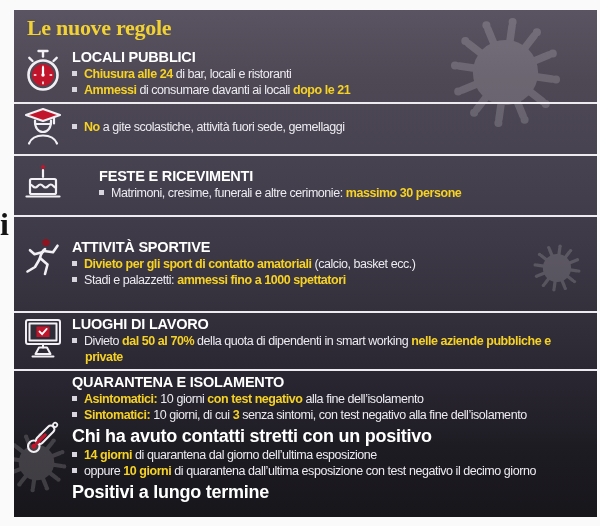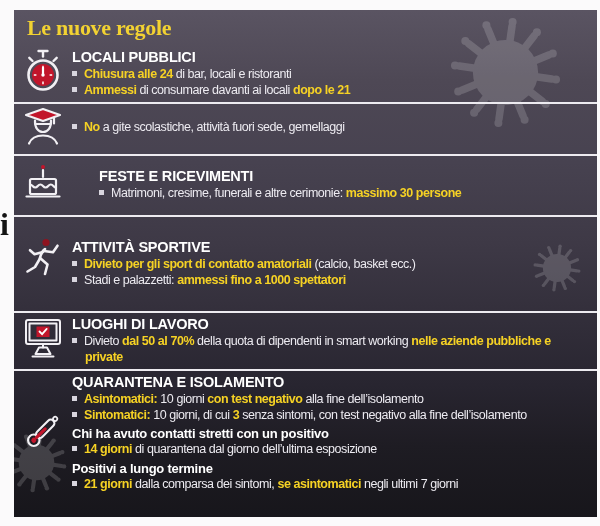--- a/index.html
+++ b/index.html
@@ -24,21 +24,21 @@
   .section:nth-child(5){min-height:58px;justify-content:space-between;}
   .icon-col{flex:0 0 58px;width:58px;display:flex;align-items:center;justify-content:center;}
   .text-col{flex:1;padding-right:2px;}
   .section-title{color:#ffffff;font-weight:bold;font-size:14.5px;letter-spacing:-0.2px;margin:1px 0 2px 0;}
   .row{font-size:12.5px;line-height:15.5px;letter-spacing:-0.45px;color:#edebf1;
     padding-left:13px;text-indent:-13px;}
   .bullet-sq{display:inline-block;width:5px;height:5px;background:#d8d5de;margin-right:7px;
     vertical-align:2px;}
   .seg-yellow{color:#f6d224;font-weight:bold;}
   .seg-white{color:#edebf1;}
-  .subhead{color:#ffffff;font-weight:bold;font-size:13px;letter-spacing:-0.25px;margin:3px 0 1px 0;}
+  .subhead{color:#ffffff;font-weight:bold;font-size:18px;letter-spacing:-0.25px;margin:3px 0 1px 0;}
 </style>
 </head>
 <body>
 
 <div class="page">
   <div class="margin-note">i</div>
   <div class="panel">
     <div class="watermarks">
         <div class="watermark" style="left: 431.5px; top: 2.5px;"><svg width="119" height="119" viewBox="-59.5 -59.5 119 119">
     <g fill="#ffffff" stroke="#ffffff" opacity="0.16" stroke-width="7.5" stroke-linecap="round">
@@ -239,19 +239,19 @@
         <circle cx="23" cy="35.5" r="2.4" fill="#c2152b" stroke="none"></circle>
       </g>
     </svg></span>
           </div>
           <div class="text-col">
             <div class="section-title">QUARANTENA E ISOLAMENTO</div>
             <div class="row"><span class="bullet-sq"></span><span class="seg-yellow">Asintomatici:</span><span class="seg-white"> 10 giorni </span><span class="seg-yellow">con test negativo</span><span class="seg-white"> alla fine dell’isolamento</span></div>
             <div class="row"><span class="bullet-sq"></span><span class="seg-yellow">Sintomatici:</span><span class="seg-white"> 10 giorni, di cui </span><span class="seg-yellow">3</span><span class="seg-white"> senza sintomi, con test negativo alla fine dell’isolamento</span></div>
             <div class="subhead">Chi ha avuto contatti stretti con un positivo</div>
             <div class="row"><span class="bullet-sq"></span><span class="seg-yellow">14 giorni</span><span class="seg-white"> di quarantena dal giorno dell’ultima esposizione</span></div>
+            <div class="row"><span class="bullet-sq"></span><span class="seg-white">oppure </span><span class="seg-yellow">10 giorni</span><span class="seg-white"> di quarantena dall’ultima esposizione con test negativo il decimo giorno</span></div>
             <div class="subhead">Positivi a lungo termine</div>
-            <div class="row"><span class="bullet-sq"></span><span class="seg-yellow">21 giorni</span><span class="seg-white"> dalla comparsa dei sintomi, </span><span class="seg-yellow">se asintomatici</span><span class="seg-white"> negli ultimi 7 giorni</span></div>
           </div>
         </div>
       </div>
   </div>
 </div>
 
 </body></html>

